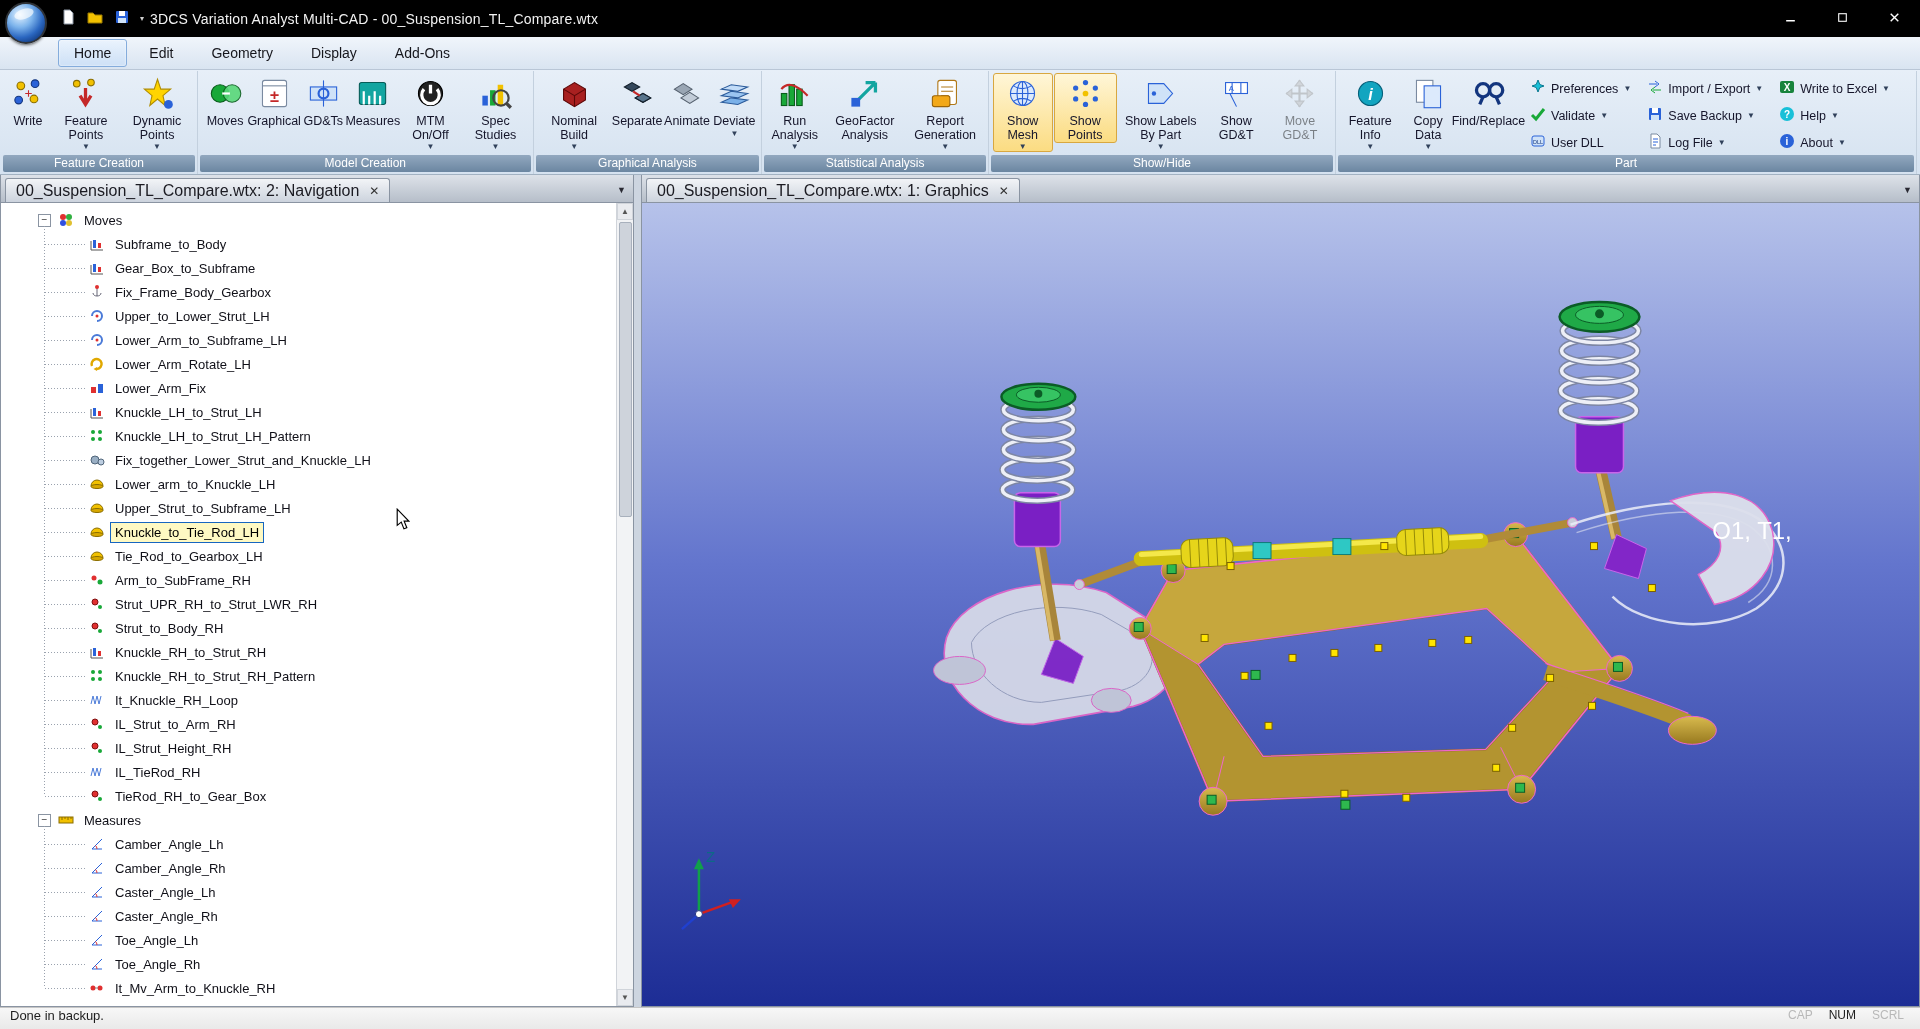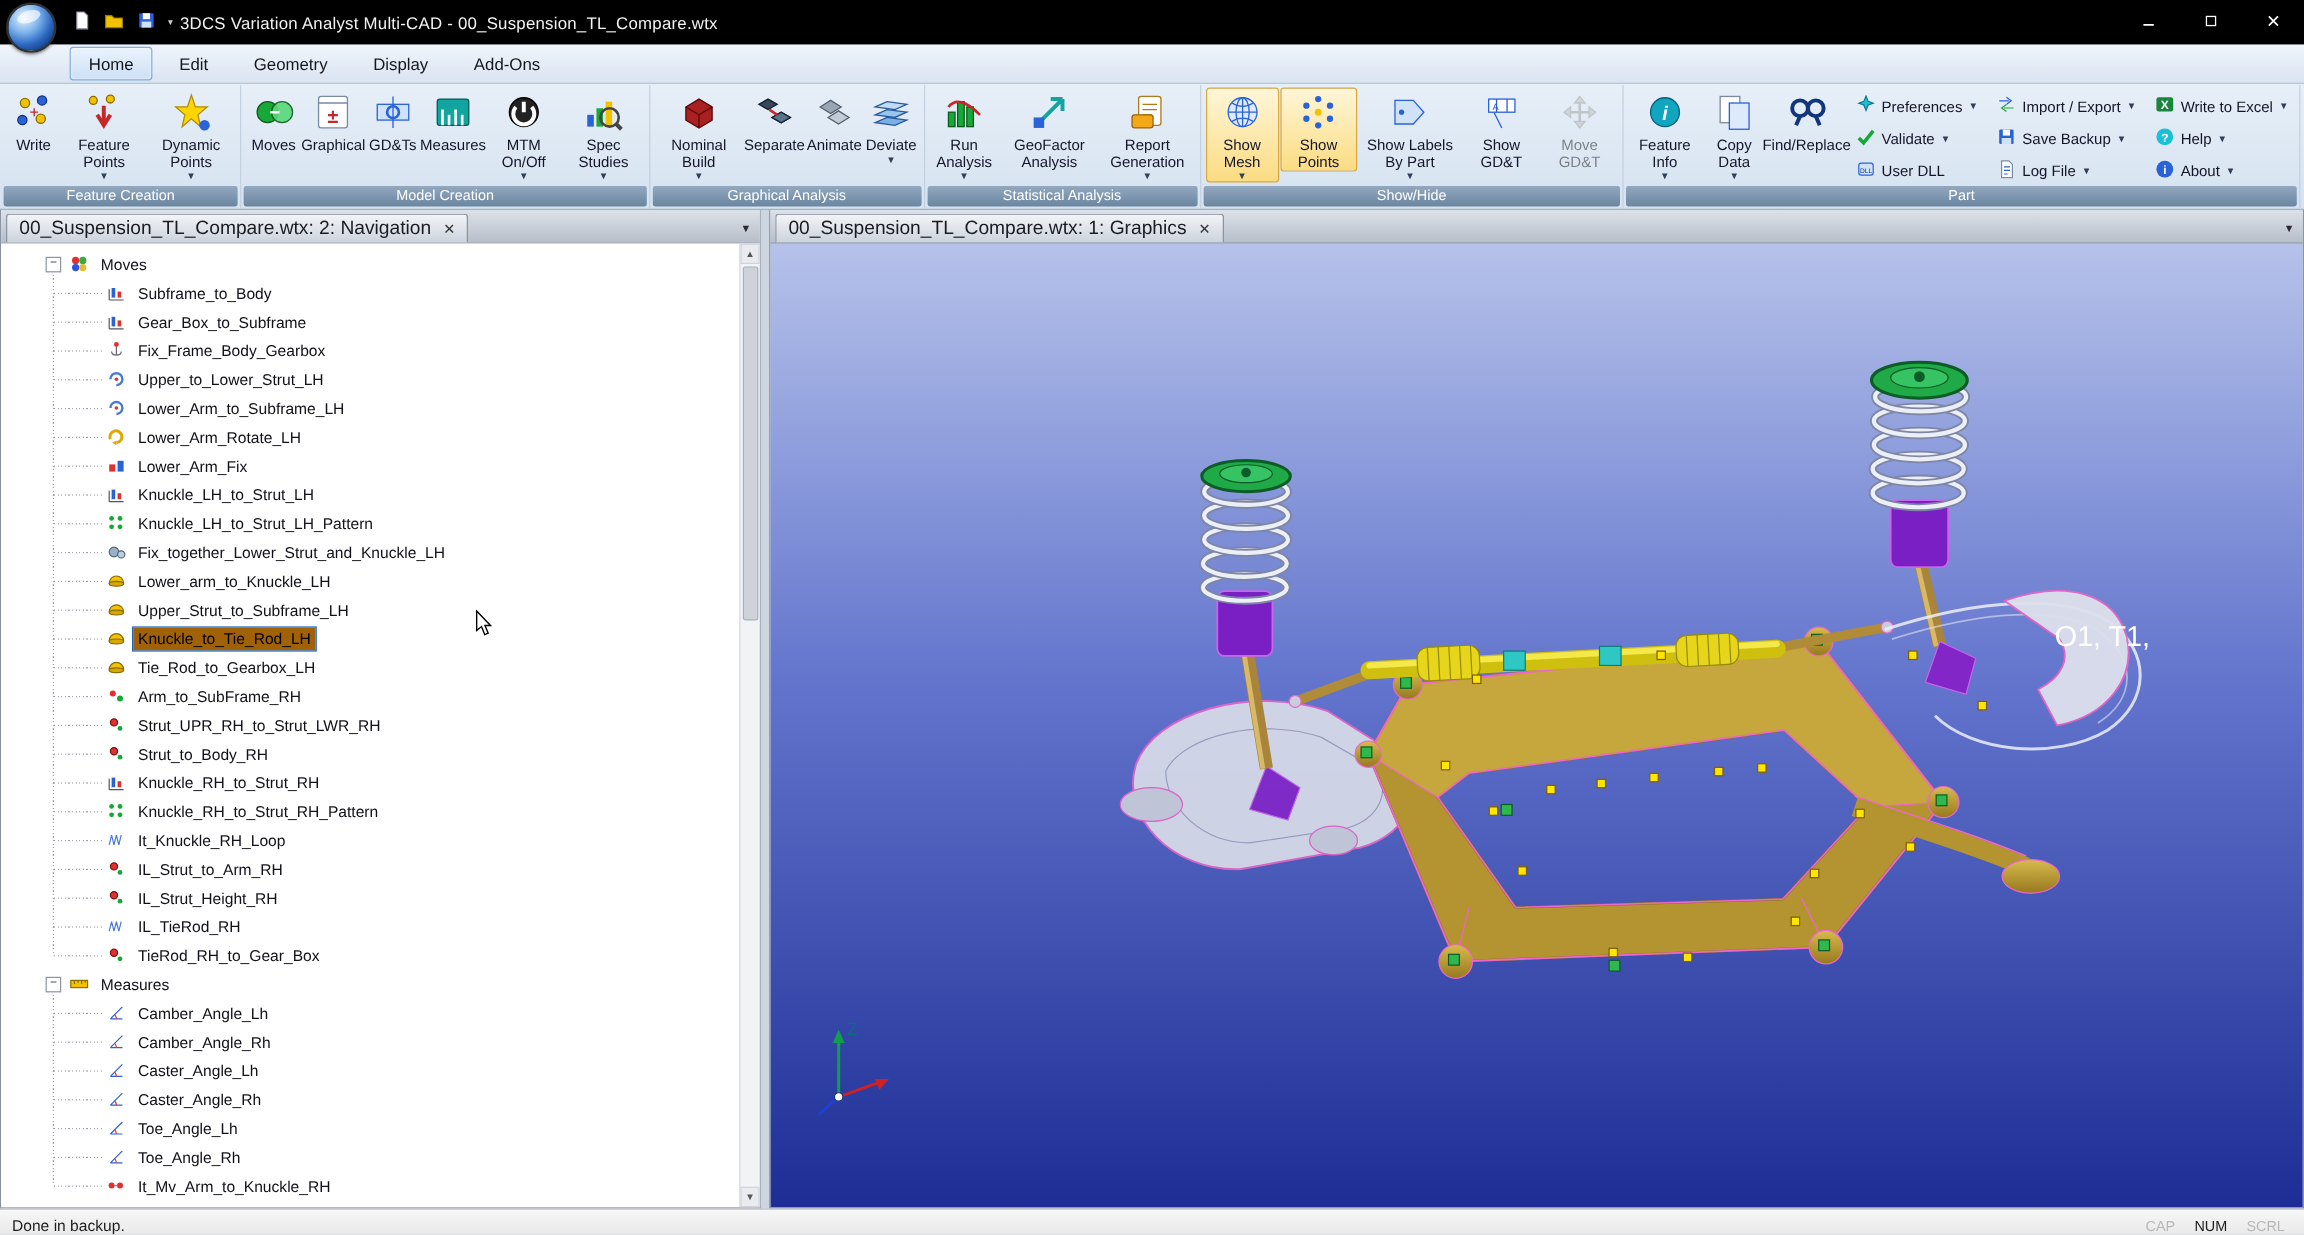--- a/index.html
+++ b/index.html
@@ -37,21 +37,21 @@
   .rcap{height:17px;background:linear-gradient(#92a8bf,#6b86a1);color:#fff;font-size:12px;text-align:center;
         line-height:17px;border-radius:2px;margin:1px 1px 2px;white-space:nowrap;padding:0 8px}
   .rbtn{display:flex;flex-direction:column;align-items:center;padding:2px 3px 0;border:1px solid transparent;
         border-radius:3px;cursor:pointer;min-width:46px;max-width:86px}
   .rbtn.on{background:linear-gradient(#fff6d8,#fbdc82);border-color:#d8a740}
   .rbtn.off{filter:grayscale(1);opacity:.5;cursor:default}
   .rbtn .icon svg{width:35px;height:35px}
   .rlab{font-size:12.5px;line-height:1.08;text-align:center;color:#15152a;margin-top:1px}
   .rarrow{font-size:8px;color:#30405a;line-height:1;margin-top:1px}
   .sgrid{display:grid;grid-template-columns:auto auto auto;column-gap:16px;row-gap:8px;align-content:start;
-         margin:6px 5px 0 8px}
+         margin:6px 22px 0 8px}
   .sbtn{display:flex;align-items:center;gap:5px;font-size:12.5px;color:#15152a;cursor:pointer;white-space:nowrap}
   .sbtn .icon svg{width:16px;height:16px}
   .sarrow{font-size:8px;color:#30405a}
 
   
   .workspace{flex:1;display:flex;min-height:0}
   .left-pane{width:634px;flex:none;display:flex;flex-direction:column;background:#fff;border:1px solid #8a94a2;border-top:none}
   .splitter{width:7px;flex:none;background:#cdd5e0;cursor:col-resize}
   .right-pane{flex:1;display:flex;flex-direction:column;border:1px solid #8a94a2;border-top:none;min-width:0}
 
@@ -71,21 +71,21 @@
   .tree{flex:1;background:#fff;padding-top:5px;overflow:hidden;position:relative}
   .trow{height:24px;display:flex;align-items:center;font-size:13px;color:#101018;position:relative;cursor:default;white-space:nowrap}
   .trow.root{padding-left:37px}
   .texp{width:13px;height:13px;flex:none;border:1px solid #8a94a2;background:#fff;display:flex;align-items:center;
         justify-content:center;font-size:10px;line-height:1;color:#333;margin-right:7px;cursor:pointer}
   .texp::before{content:"−"}
   .ticon{display:inline-flex;flex:none;margin-right:6px}
   .ticon svg{width:16px;height:16px}
   .titem{padding-left:88px}
   .tlab{padding:2px 4px}
-  .trow.selected .tlab{background:#a16207;color:#000;outline:1px solid #1766c0}
+  .trow.selected .tlab{background:#fef9c3;color:#000;outline:1px solid #1766c0}
   .titems{position:relative}
   .titems::before{content:"";position:absolute;left:43px;top:-6px;bottom:12px;width:1px;
         background-image:repeating-linear-gradient(to bottom,#9aa2ae 0 1px,transparent 1px 3px)}
   .titem::before{content:"";position:absolute;left:44px;top:12px;width:40px;height:1px;
         background-image:repeating-linear-gradient(to right,#9aa2ae 0 1px,transparent 1px 3px)}
 
   .scrollbar{width:17px;flex:none;background:#f2f3f5;border-left:1px solid #d0d4da;display:flex;flex-direction:column;align-items:center}
   .sb-btn{height:17px;width:100%;display:flex;align-items:center;justify-content:center;font-size:8px;color:#555;
           background:#e9ebef;border:1px solid #d0d4da;cursor:pointer}
   .sb-up::before{content:"▲"} .sb-down::before{content:"▼"}
@@ -93,21 +93,21 @@
   .sb-spacer{flex:1}
 
   .cursor{position:absolute;left:395px;top:305px;width:14px;height:22px;z-index:9;pointer-events:none}
 
   
   .graphics{flex:1;position:relative;min-height:0}
   .graphics svg.scene{position:absolute;inset:0;width:100%;height:100%;display:block}
 
   
   .statusbar{height:22px;flex:none;background:linear-gradient(#f7f7f7,#e9e9e9);border-top:1px solid #c6c6c6;
-             display:flex;align-items:flex-end;padding:0 10px;font-size:13px;color:#1d1d1d}
+             display:flex;align-items:flex-start;padding:0 10px;font-size:13px;color:#1d1d1d}
   .sb-inds{margin-left:auto;display:flex;gap:16px;font-size:12px;padding-right:6px}
   .ind{color:#b8b8b8}
   .ind.active{color:#1d1d1d}
 </style>
 </head>
 <body>
 
 <div id="app">
 
   <div class="titlebar">

